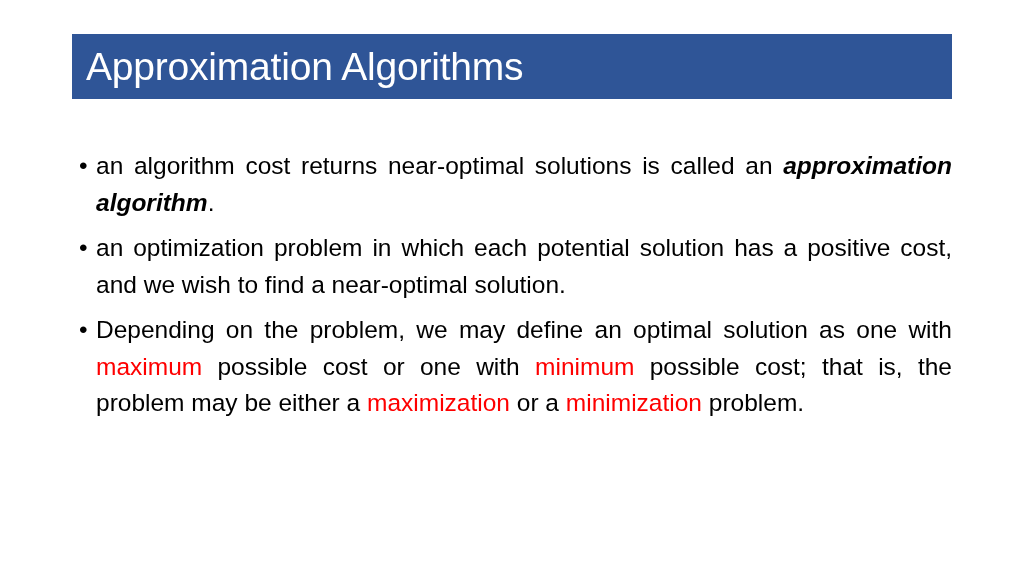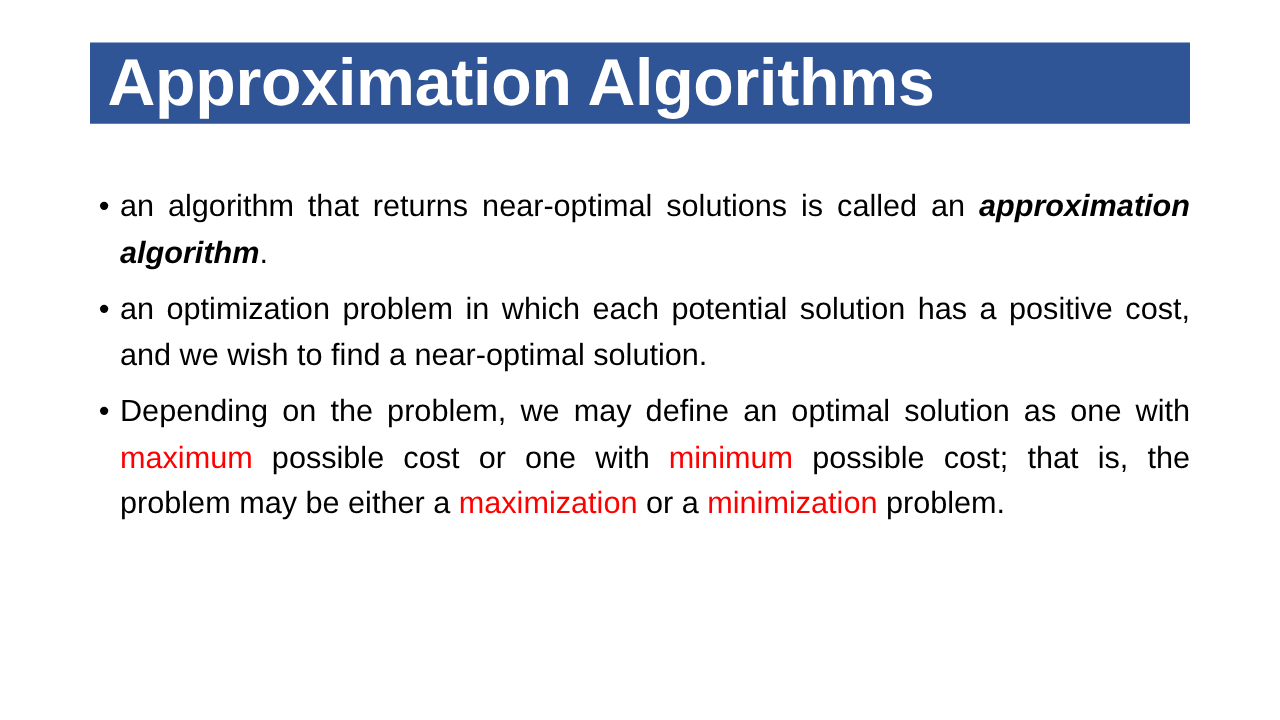--- a/index.html
+++ b/index.html
@@ -27,22 +27,22 @@
     background: #2f5597;
     box-sizing: border-box;
   }
   #title-text {
     position: absolute;
     left: 14px;
     top: 50%;
     transform: translateY(-50%);
     color: #ffffff;
     font-family: "Liberation Sans", sans-serif;
-    font-size: 53px;
-    font-weight: 700;
+    font-size: 39px;
+    font-weight: 400;
     line-height: 1.05;
     letter-spacing: -0.2px;
     white-space: nowrap;
   }
 
   
   #body-content {
     position: absolute;
     left: 72px;
     top: 148px;
@@ -88,21 +88,21 @@
 <div id="slide" style="background: rgb(255, 255, 255);">
 
   <div id="title-banner" style="background: rgb(47, 85, 151);">
     <div id="title-text" style="color: rgb(255, 255, 255);">Approximation Algorithms</div>
   </div>
 
   <div id="body-content">
 
     <div class="bullet-item" style="color: rgb(0, 0, 0);">
       <span class="bullet-marker">•</span>
-      <span class="bullet-text"><span>an algorithm that returns near-optimal solutions is called an </span><span class="term-emph">approximation algorithm</span><span>.</span></span>
+      <span class="bullet-text"><span>an algorithm cost returns near-optimal solutions is called an </span><span class="term-emph">approximation algorithm</span><span>.</span></span>
     </div>
 
     <div class="bullet-item" style="color: rgb(0, 0, 0);">
       <span class="bullet-marker">•</span>
       <span class="bullet-text"><span>an optimization problem in which each potential solution has a positive cost, and we wish to find a near-optimal solution.</span></span>
     </div>
 
     <div class="bullet-item" style="color: rgb(0, 0, 0);">
       <span class="bullet-marker">•</span>
       <span class="bullet-text"><span>Depending on the problem, we may define an optimal solution as one with </span><span class="kw-red" style="color: rgb(254, 0, 0);">maximum</span><span> possible cost or one with </span><span class="kw-red" style="color: rgb(254, 0, 0);">minimum</span><span> possible cost; that is, the problem may be either a </span><span class="kw-red" style="color: rgb(254, 0, 0);">maximization</span><span> or a </span><span class="kw-red" style="color: rgb(254, 0, 0);">minimization</span><span> problem.</span></span>

